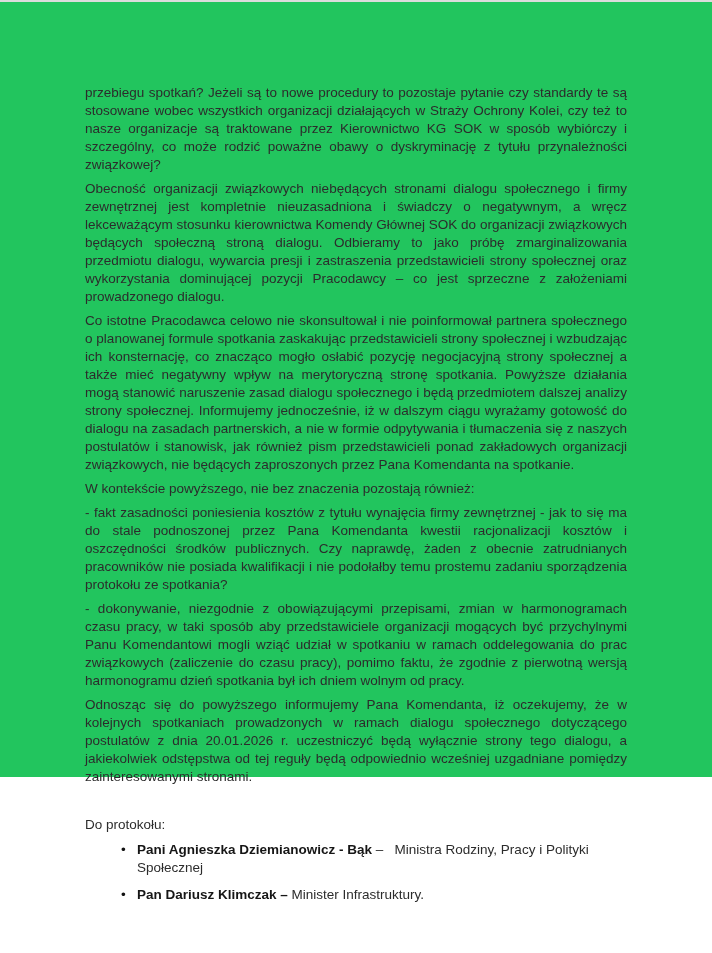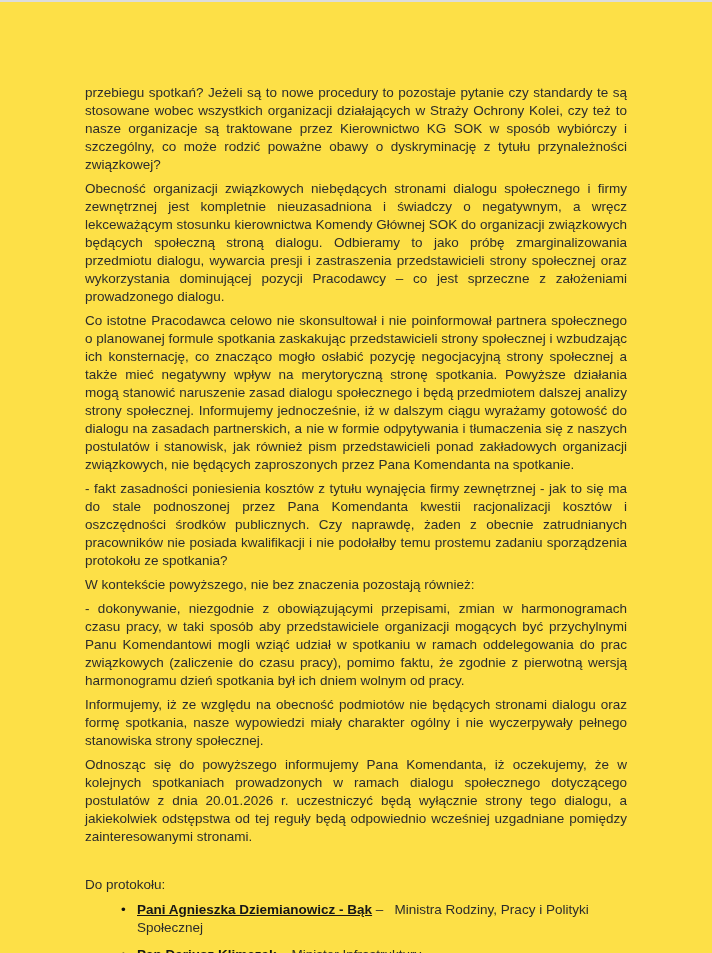--- a/index.html
+++ b/index.html
@@ -9,22 +9,22 @@
   body {
     width: 712px;
     height: 953px;
     overflow: hidden;
     background: #ffffff;
     font-family: "Liberation Sans", "DejaVu Sans", sans-serif;
   }
   .page {
     position: relative;
     width: 712px;
-    height: 953px;
-    background: #fde047;
+    height: 777px;
+    background: #22c55e;
   }
   .page-top-border {
     position: absolute;
     top: 0;
     left: 0;
     width: 100%;
     height: 2px;
     background: #dcdcdc;
   }
   .content {
@@ -56,41 +56,39 @@
   }
   .cc-bullet {
     position: absolute;
     left: -16px;
     top: 0;
     color: #111111;
   }
   .cc-bold {
     font-weight: bold;
     color: #161616;
-    text-decoration: underline;
   }
   .cc-rest {
     white-space: pre-wrap;
     color: #2c2c2c;
   }
 </style>
 </head>
 <body>
 
 <div class="page">
   <div class="page-top-border"></div>
 
   <div class="content">
     <p class="para">przebiegu spotkań? Jeżeli są to nowe procedury to pozostaje pytanie czy standardy te są stosowane wobec wszystkich organizacji działających w  Straży Ochrony Kolei, czy też to nasze organizacje są traktowane przez Kierownictwo KG SOK w sposób wybiórczy i szczególny, co może rodzić poważne obawy o dyskryminację z tytułu przynależności związkowej?</p>
     <p class="para">Obecność organizacji związkowych niebędących stronami dialogu społecznego i firmy zewnętrznej jest kompletnie nieuzasadniona i świadczy o negatywnym, a wręcz lekceważącym stosunku kierownictwa Komendy Głównej SOK do organizacji związkowych będących społeczną stroną dialogu. Odbieramy to jako próbę zmarginalizowania przedmiotu dialogu, wywarcia presji i zastraszenia przedstawicieli strony społecznej oraz wykorzystania dominującej pozycji Pracodawcy – co jest sprzeczne z założeniami  prowadzonego dialogu.</p>
     <p class="para">Co istotne Pracodawca celowo nie skonsultował i nie poinformował partnera społecznego o planowanej formule spotkania zaskakując przedstawicieli strony społecznej i wzbudzając ich konsternację, co znacząco mogło osłabić pozycję negocjacyjną strony społecznej a także mieć negatywny wpływ na merytoryczną stronę spotkania. Powyższe działania mogą stanowić naruszenie zasad dialogu społecznego i będą przedmiotem dalszej analizy strony społecznej. Informujemy jednocześnie, iż w dalszym ciągu  wyrażamy gotowość do dialogu na zasadach partnerskich, a nie w formie odpytywania i tłumaczenia się z naszych postulatów i stanowisk, jak również pism przedstawicieli ponad zakładowych organizacji związkowych, nie będących zaproszonych przez Pana Komendanta na spotkanie.</p>
+    <p class="para">W kontekście powyższego, nie bez znaczenia pozostają również:</p>
     <p class="para">- fakt zasadności poniesienia kosztów z  tytułu wynajęcia firmy zewnętrznej - jak to się ma do stale podnoszonej przez Pana Komendanta kwestii racjonalizacji kosztów i oszczędności środków publicznych. Czy naprawdę, żaden z obecnie zatrudnianych pracowników nie posiada kwalifikacji i nie podołałby temu prostemu zadaniu sporządzenia protokołu ze spotkania?</p>
-    <p class="para">W kontekście powyższego, nie bez znaczenia pozostają również:</p>
     <p class="para">- dokonywanie, niezgodnie z obowiązującymi przepisami, zmian w harmonogramach czasu pracy, w taki sposób aby przedstawiciele organizacji mogących być przychylnymi Panu Komendantowi mogli wziąć udział w spotkaniu w ramach oddelegowania do prac związkowych (zaliczenie do czasu pracy), pomimo faktu, że zgodnie z pierwotną wersją harmonogramu dzień spotkania był ich dniem wolnym od pracy.</p>
-    <p class="para">Informujemy, iż ze względu na obecność podmiotów nie będących stronami dialogu oraz formę spotkania, nasze wypowiedzi miały charakter ogólny i nie wyczerpywały pełnego stanowiska strony społecznej.</p>
     <p class="para">Odnosząc się do powyższego informujemy Pana Komendanta, iż oczekujemy, że w kolejnych spotkaniach prowadzonych w ramach dialogu społecznego dotyczącego postulatów z dnia 20.01.2026 r. uczestniczyć będą wyłącznie strony tego dialogu, a jakiekolwiek odstępstwa od tej reguły będą odpowiednio wcześniej uzgadniane pomiędzy zainteresowanymi stronami.</p>
 
     <p class="para cc-heading">Do protokołu:</p>
 
     <ul class="cc-list">
       <li class="cc-item">
         <span class="cc-bullet">•</span>
         <span class="cc-bold">Pani Agnieszka Dziemianowicz - Bąk</span><span class="cc-rest"> –   Ministra Rodziny, Pracy i Polityki Społecznej</span>
       </li>
       <li class="cc-item">

